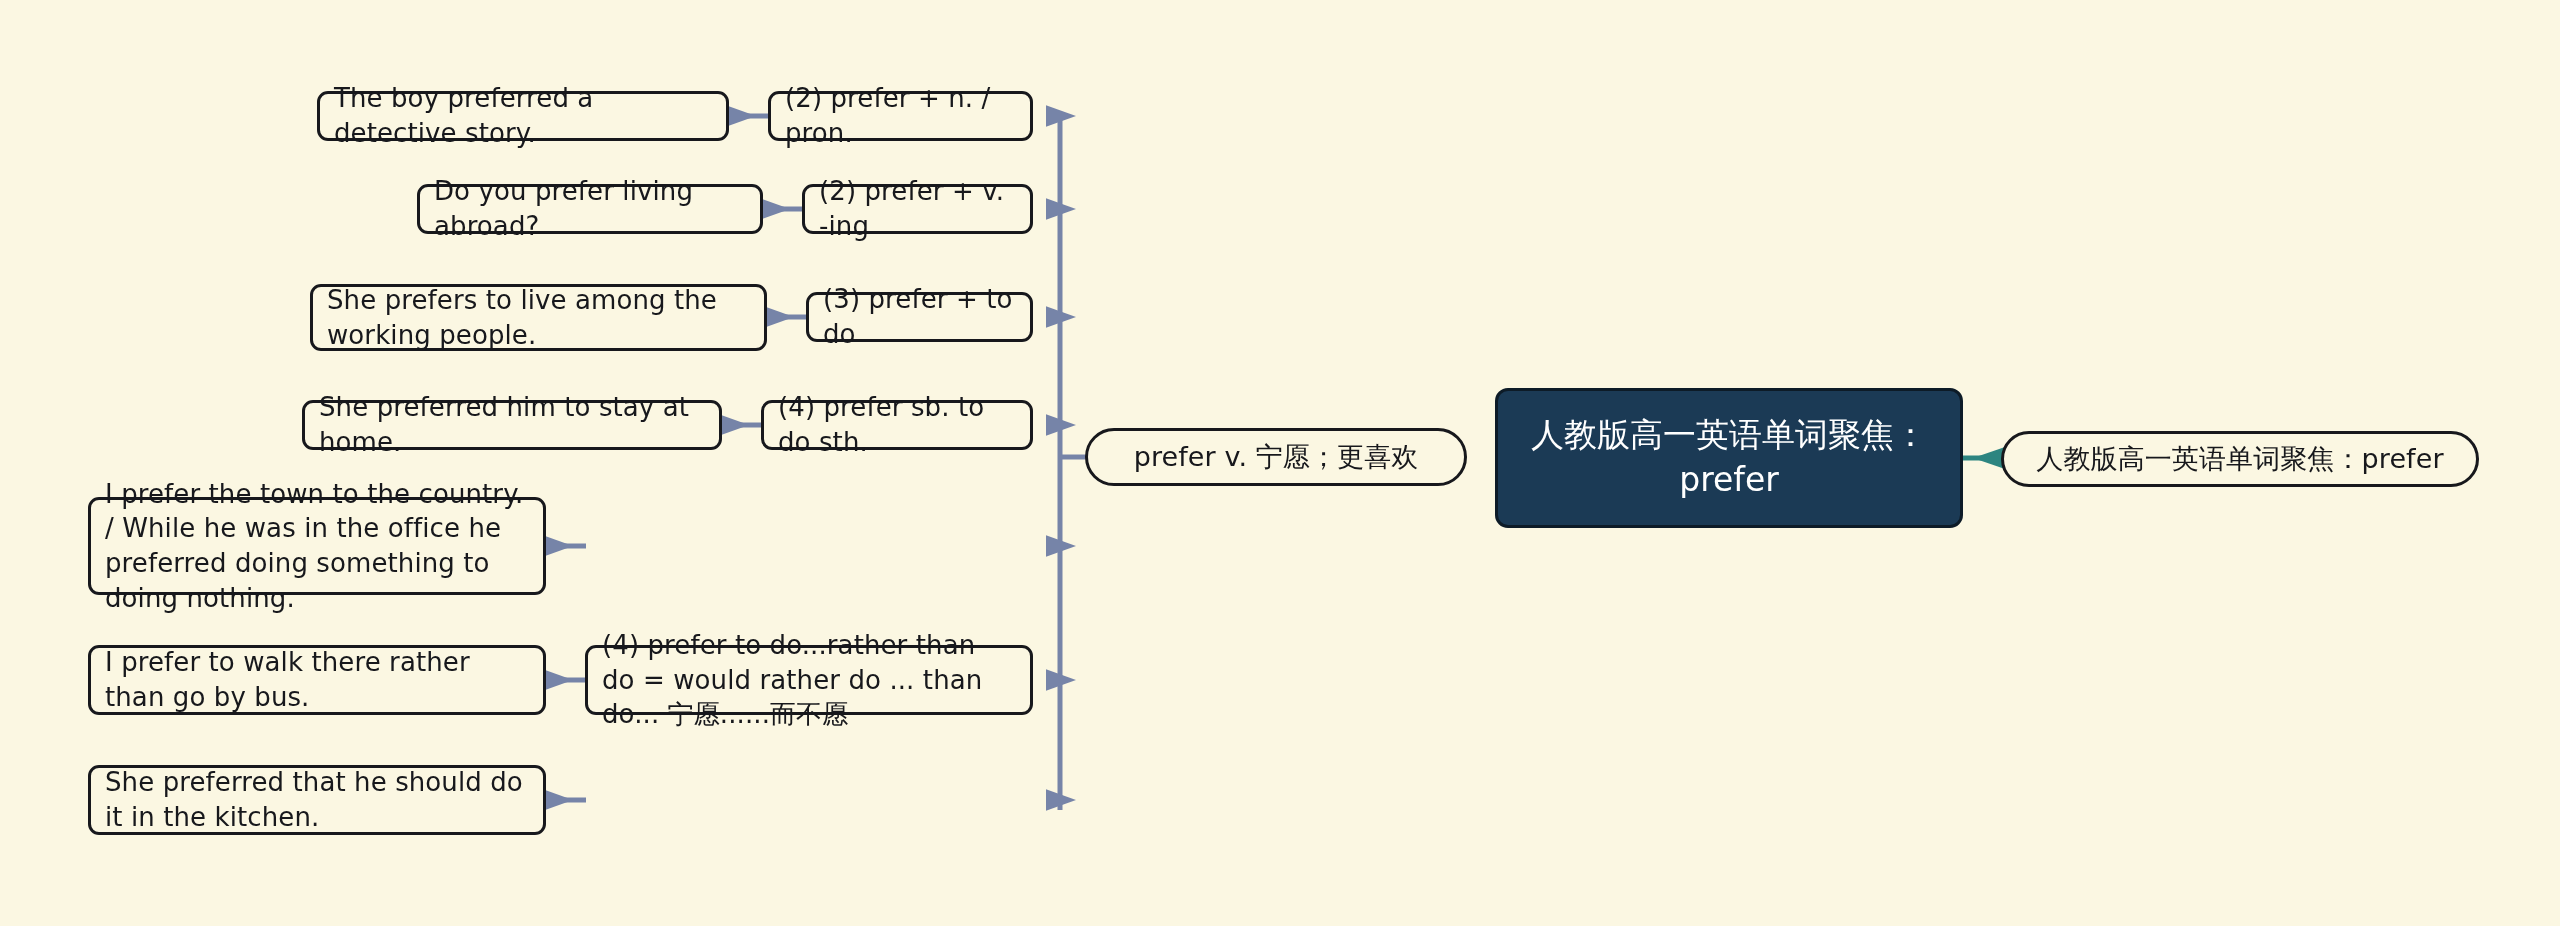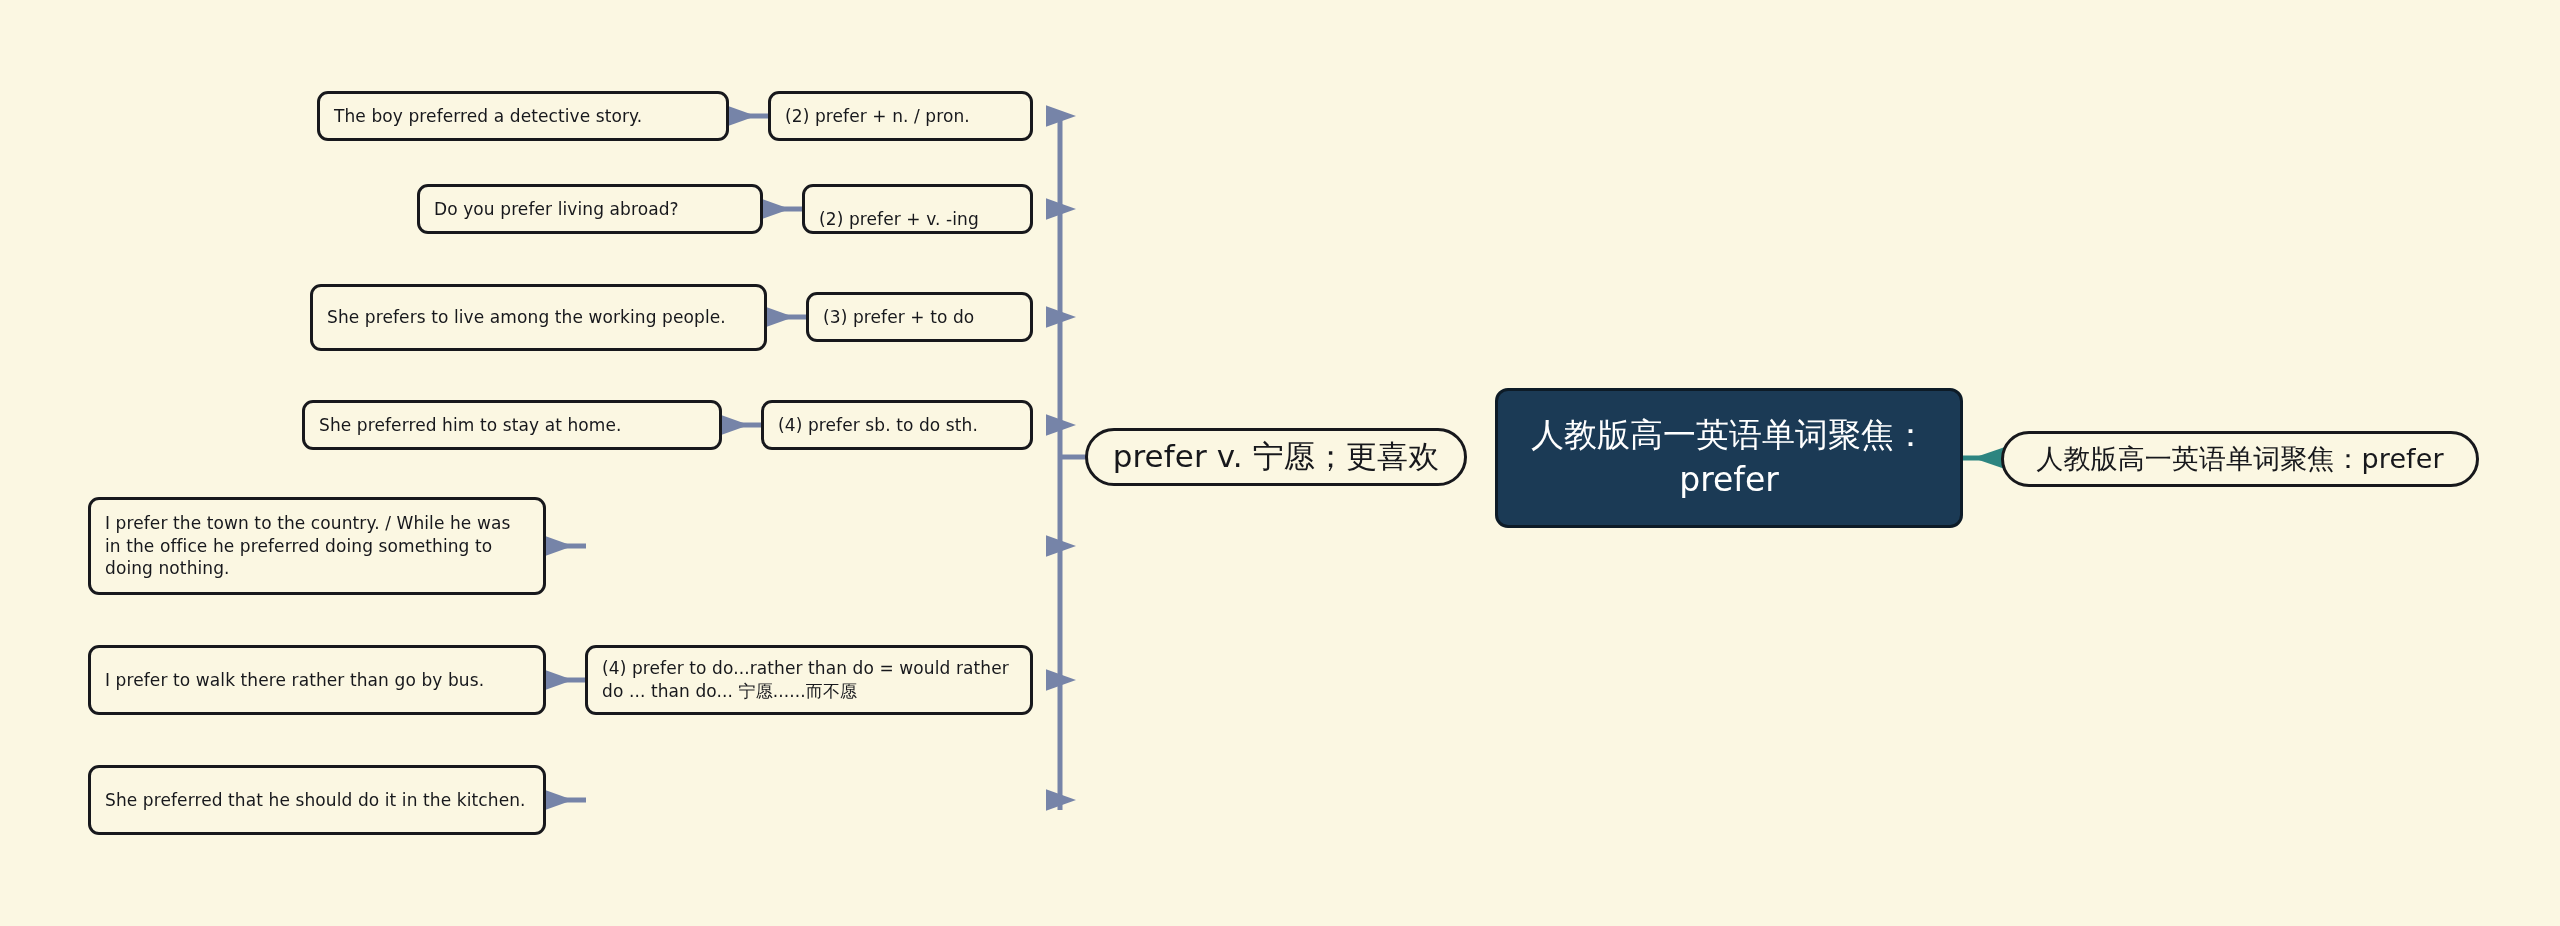--- a/index.html
+++ b/index.html
@@ -29,21 +29,21 @@
     border: 3px solid #17181c;
     display: flex;
     align-items: center;
     z-index: 3;
   }
   .node .txt {
     display: block;
     width: 100%;
     padding: 0 14px;
     color: #17181c;
-    font-size: 17px;
+    font-size: 26px;
     line-height: 1.33;
     letter-spacing: 0.1px;
     white-space: pre-line;
   }
   .rect   { border-radius: 11px; }
   .pill   { border-radius: 999px; }
 
   
   .root {
     position: absolute;
@@ -67,21 +67,21 @@
     white-space: pre-line;
   }
 
   
   .echo .txt {
     font-size: 27px;
     text-align: center;
     padding: 0 26px;
   }
   .topic .txt {
-    font-size: 31px;
+    font-size: 27px;
     text-align: center;
     padding: 0 22px;
   }
 </style>
 </head>
 <body>
 
 <div id="stage">
 
   <svg id="wires" viewBox="0 0 2560 926" xmlns="http://www.w3.org/2000/svg">
@@ -131,21 +131,21 @@
   </div>
 
   <div class="node pill topic" style="left:1085px; top:428px; width:382px; height:58px;">
     <span class="txt">prefer v. 宁愿；更喜欢</span>
   </div>
 
   <div class="node rect" style="left:768px; top:91px; width:265px; height:50px;">
     <span class="txt">(2) prefer + n. / pron.</span>
   </div>
 
-  <div class="node rect" style="left:802px; top:184px; width:231px; height:50px;align-items:flex-end;">
+  <div class="node rect" style="left:802px; top:184px; width:231px; height:50px;">
     <span class="txt">(2) prefer + v. -ing</span>
   </div>
 
   <div class="node rect" style="left:806px; top:292px; width:227px; height:50px;">
     <span class="txt">(3) prefer + to do</span>
   </div>
 
   <div class="node rect" style="left:761px; top:400px; width:272px; height:50px;">
     <span class="txt">(4) prefer sb. to do sth.</span>
   </div>

